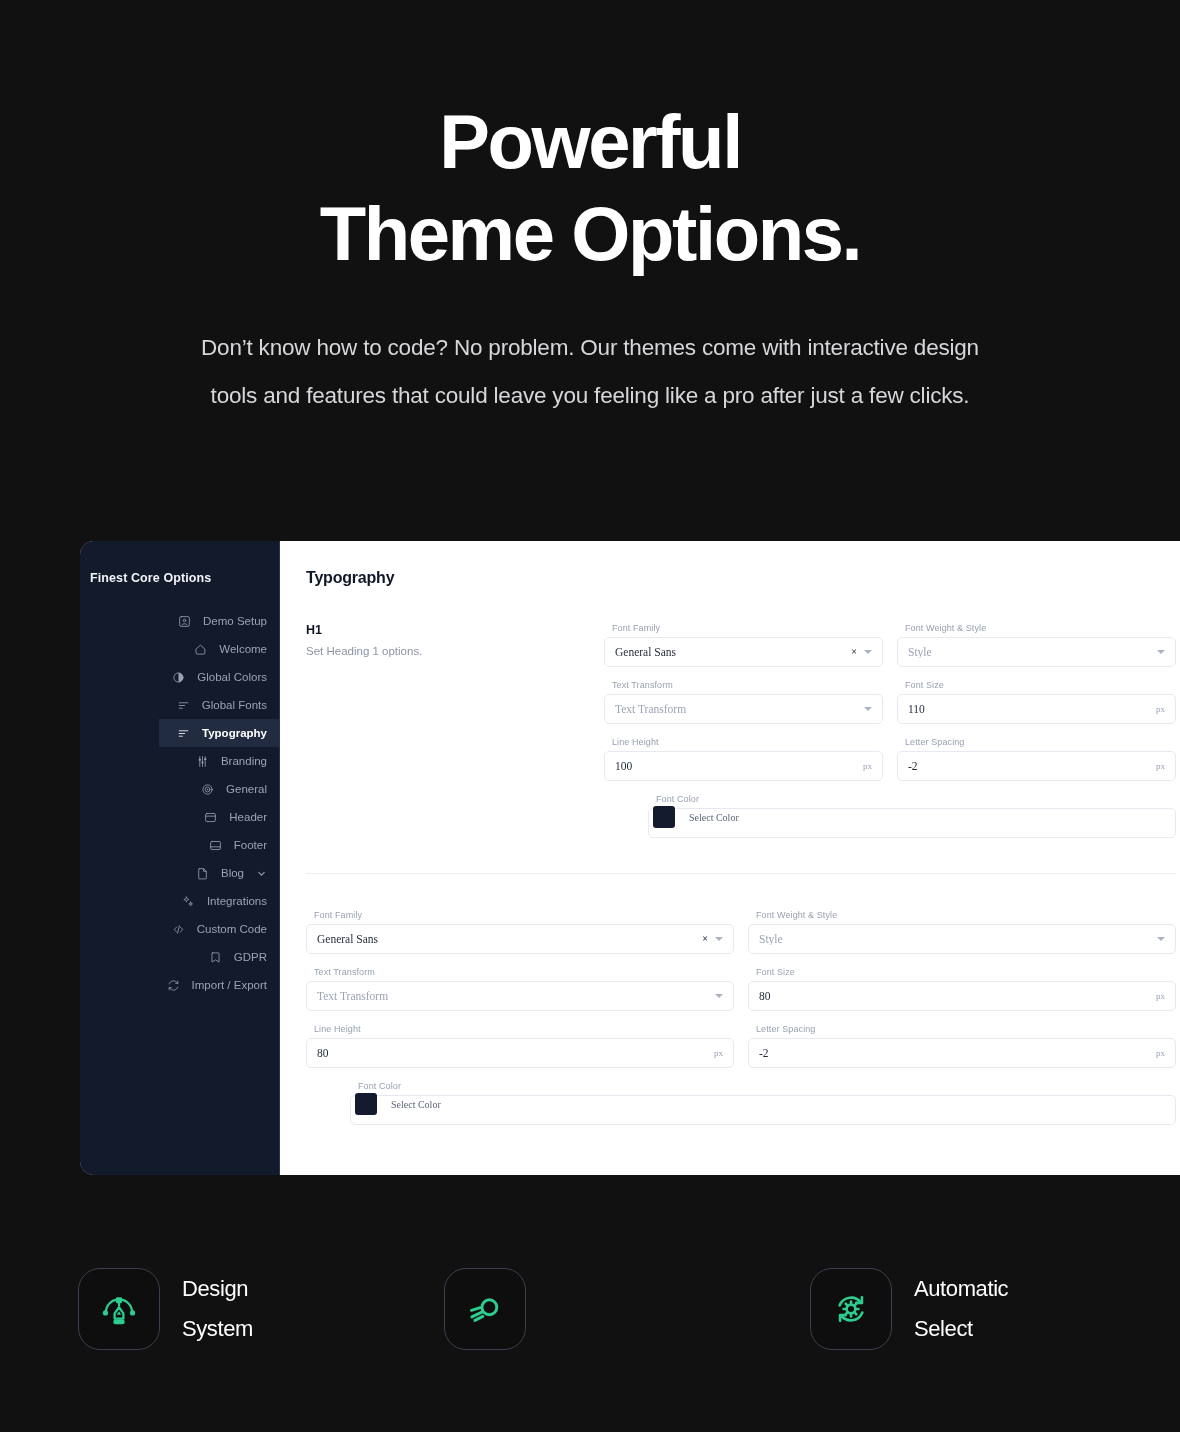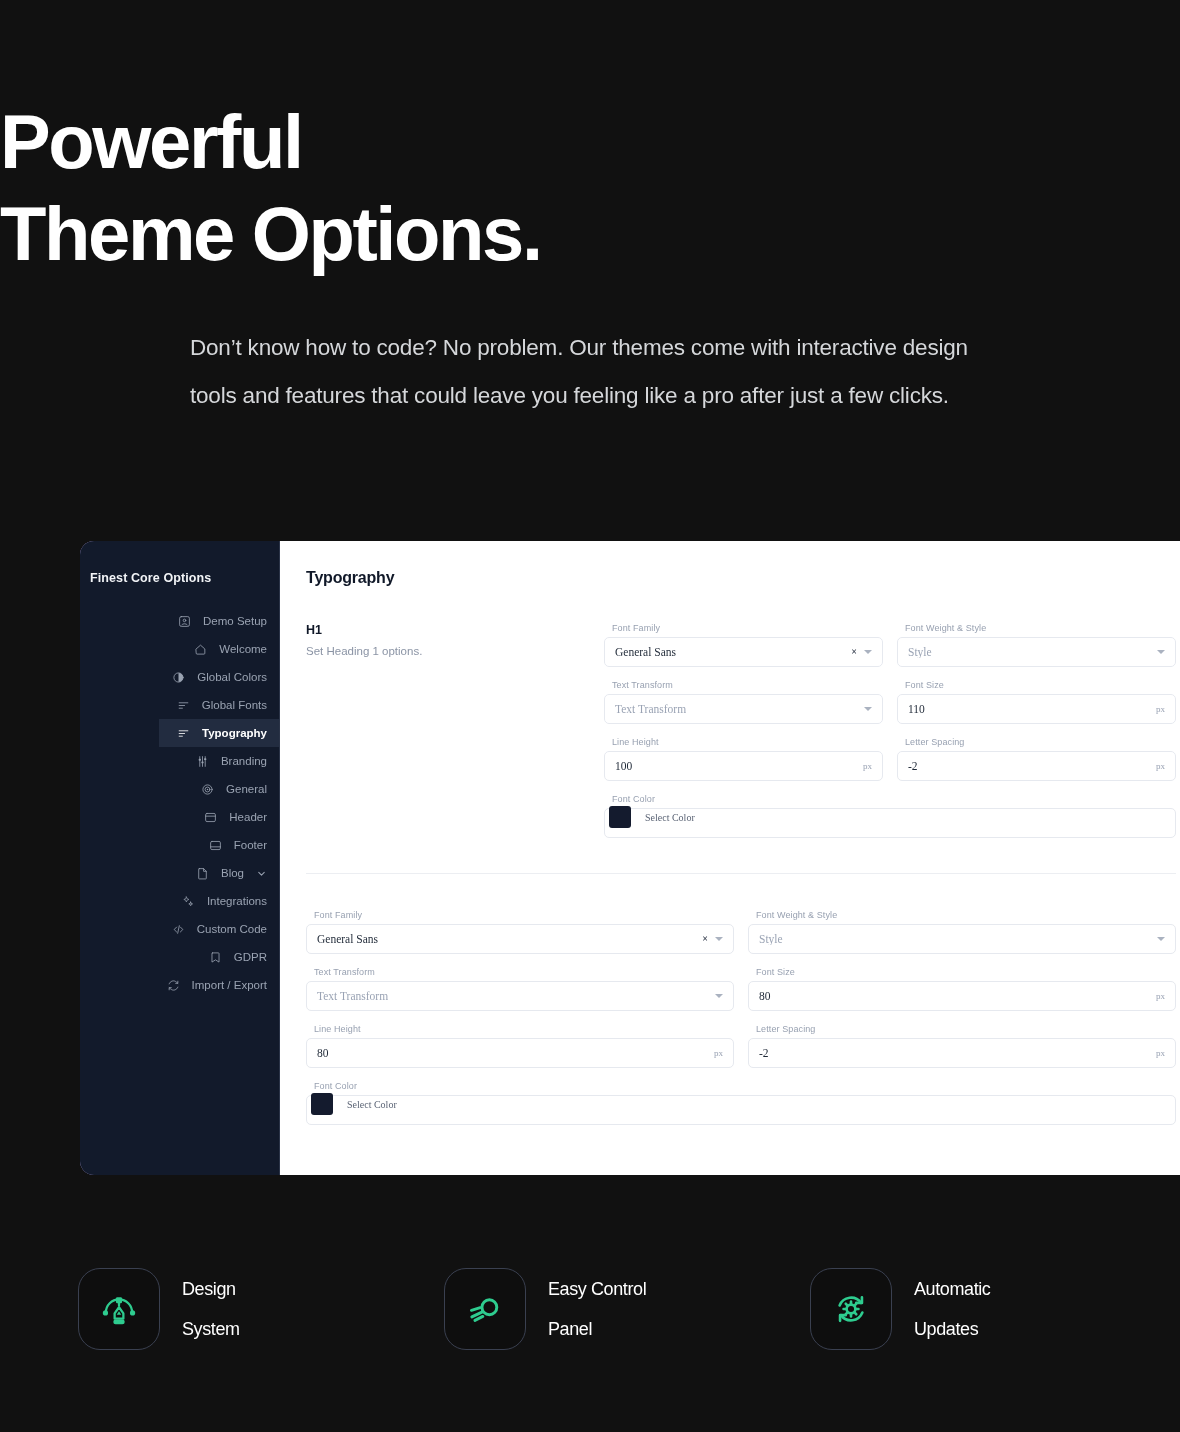--- a/index.html
+++ b/index.html
@@ -5,21 +5,21 @@
   * { box-sizing: border-box; margin: 0; padding: 0; }
   html, body {
     width: 1180px; height: 1432px;
     background: #111111;
     font-family: "Liberation Sans", sans-serif;
     overflow: hidden;
   }
   .page { position: relative; width: 1180px; height: 1432px; background: #111111; }
 
   
-  .hero { padding-top: 96px; text-align: left; }
+  .hero { padding-top: 96px; text-align: center; }
   .hero h1 {
     color: #ffffff;
     font-size: 76px;
     line-height: 92px;
     font-weight: 700;
     letter-spacing: -2.4px;
     font-family: "Liberation Sans", sans-serif;
   }
   .hero-sub {
     margin: 44px auto 0;
@@ -109,21 +109,21 @@
     margin-bottom: 8px;
   }
   .sec-left p {
     color: #8b94a5;
     font-size: 11.5px;
   }
   .sec-right { flex: 1; }
 
   .row { display: flex; gap: 14px; margin-bottom: 13px; }
   .field { flex: 1; min-width: 0; }
-  .field.full { flex: 1 1 100%; }
+  .field.full { flex: 1 1 100%; margin-left: 44px; }
   .field-label {
     display: block;
     color: #98a1b1;
     font-size: 9px;
     margin-bottom: 4px;
     letter-spacing: 0.1px;
     padding-left: 8px;
   }
   .ctrl {
     position: relative;
@@ -184,21 +184,21 @@
     width: 82px; height: 82px;
     flex: 0 0 82px;
     border: 1px solid #3a4050;
     border-radius: 22px;
     background: #0e0e0e;
     display: flex; align-items: center; justify-content: center;
   }
   .feature-icon svg { width: 42px; height: 42px; display: block; }
   .feature-label {
     color: #ffffff;
-    font-size: 18px;
+    font-size: 22px;
     line-height: 40px;
     font-weight: 400;
     letter-spacing: -0.4px;
     white-space: pre-line;
   }
 </style>
 </head>
 <body>
 
 <div class="page">
@@ -513,34 +513,32 @@
         <span class="feature-icon">
           <svg viewBox="0 0 48 48">
             <g fill="none" stroke="#2ecc8f" stroke-width="3.4" stroke-linecap="round" stroke-linejoin="round">
               <circle cx="29" cy="22" r="8.5"></circle>
               <path d="M20.5 27.5L9 33"></path>
               <path d="M18.5 22.5L8.5 25.5"></path>
               <path d="M21.5 32.5L12.5 37"></path>
             </g>
           </svg>
         </span>
-        <span class="feature-label">Easy Control
-Panel</span>
       </div>
       <div class="feature">
         <span class="feature-icon">
           <svg viewBox="0 0 48 48">
             <g fill="none" stroke="#2ecc8f" stroke-width="3" stroke-linecap="round" stroke-linejoin="round">
               <path d="M35.5 17A14 14 0 0 0 11 20"></path>
               <path d="M36.5 10.5V17h-6.5"></path>
               <path d="M12.5 31a14 14 0 0 0 24.5-3"></path>
               <path d="M11.5 37.5V31H18"></path>
               <circle cx="24" cy="24" r="5"></circle>
               <path d="M24 15.5v3M24 29.5v3M32.5 24h-3M18.5 24h-3M30 18l-2.1 2.1M20.1 27.9L18 30M30 30l-2.1-2.1M20.1 20.1L18 18"></path>
             </g>
           </svg>
         </span>
         <span class="feature-label">Automatic
-Updates</span>
+Select</span>
       </div>
     </div>
 
 </div>
 
 </body></html>

